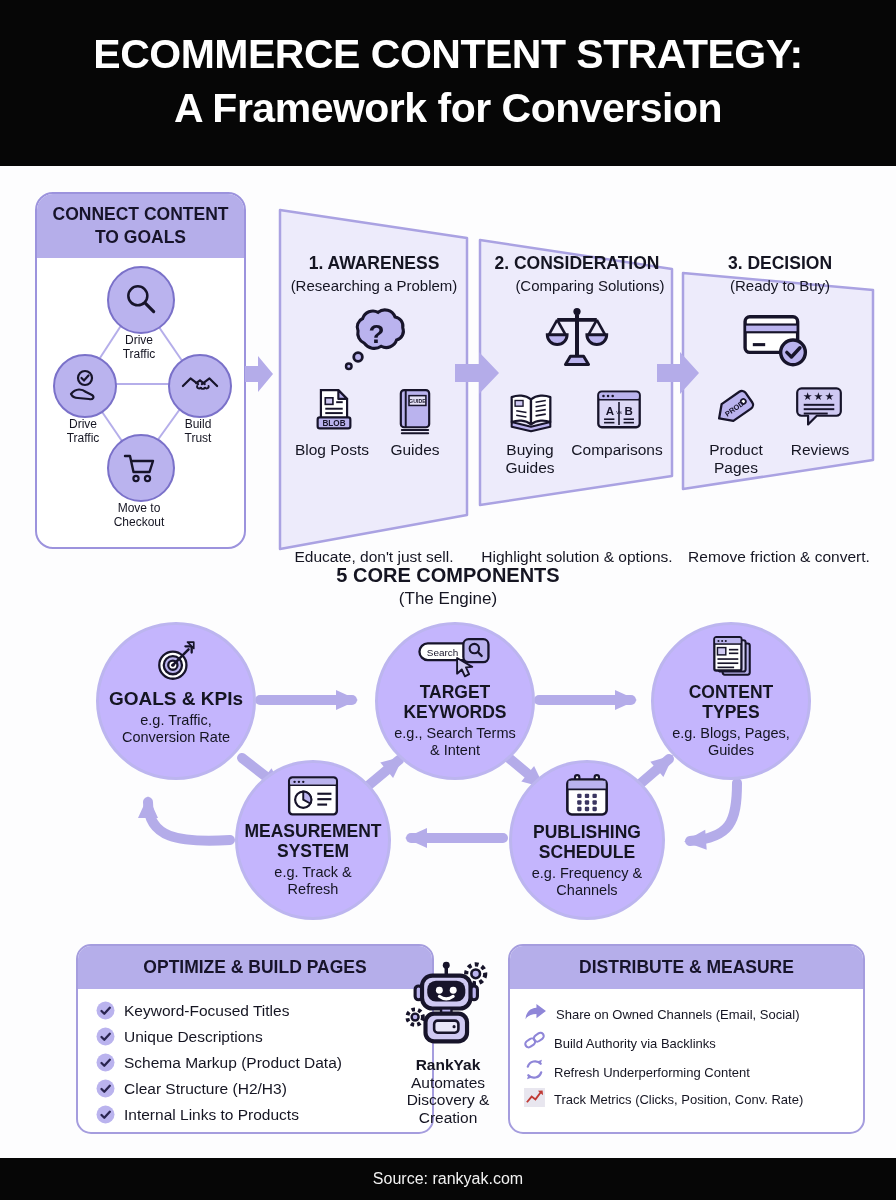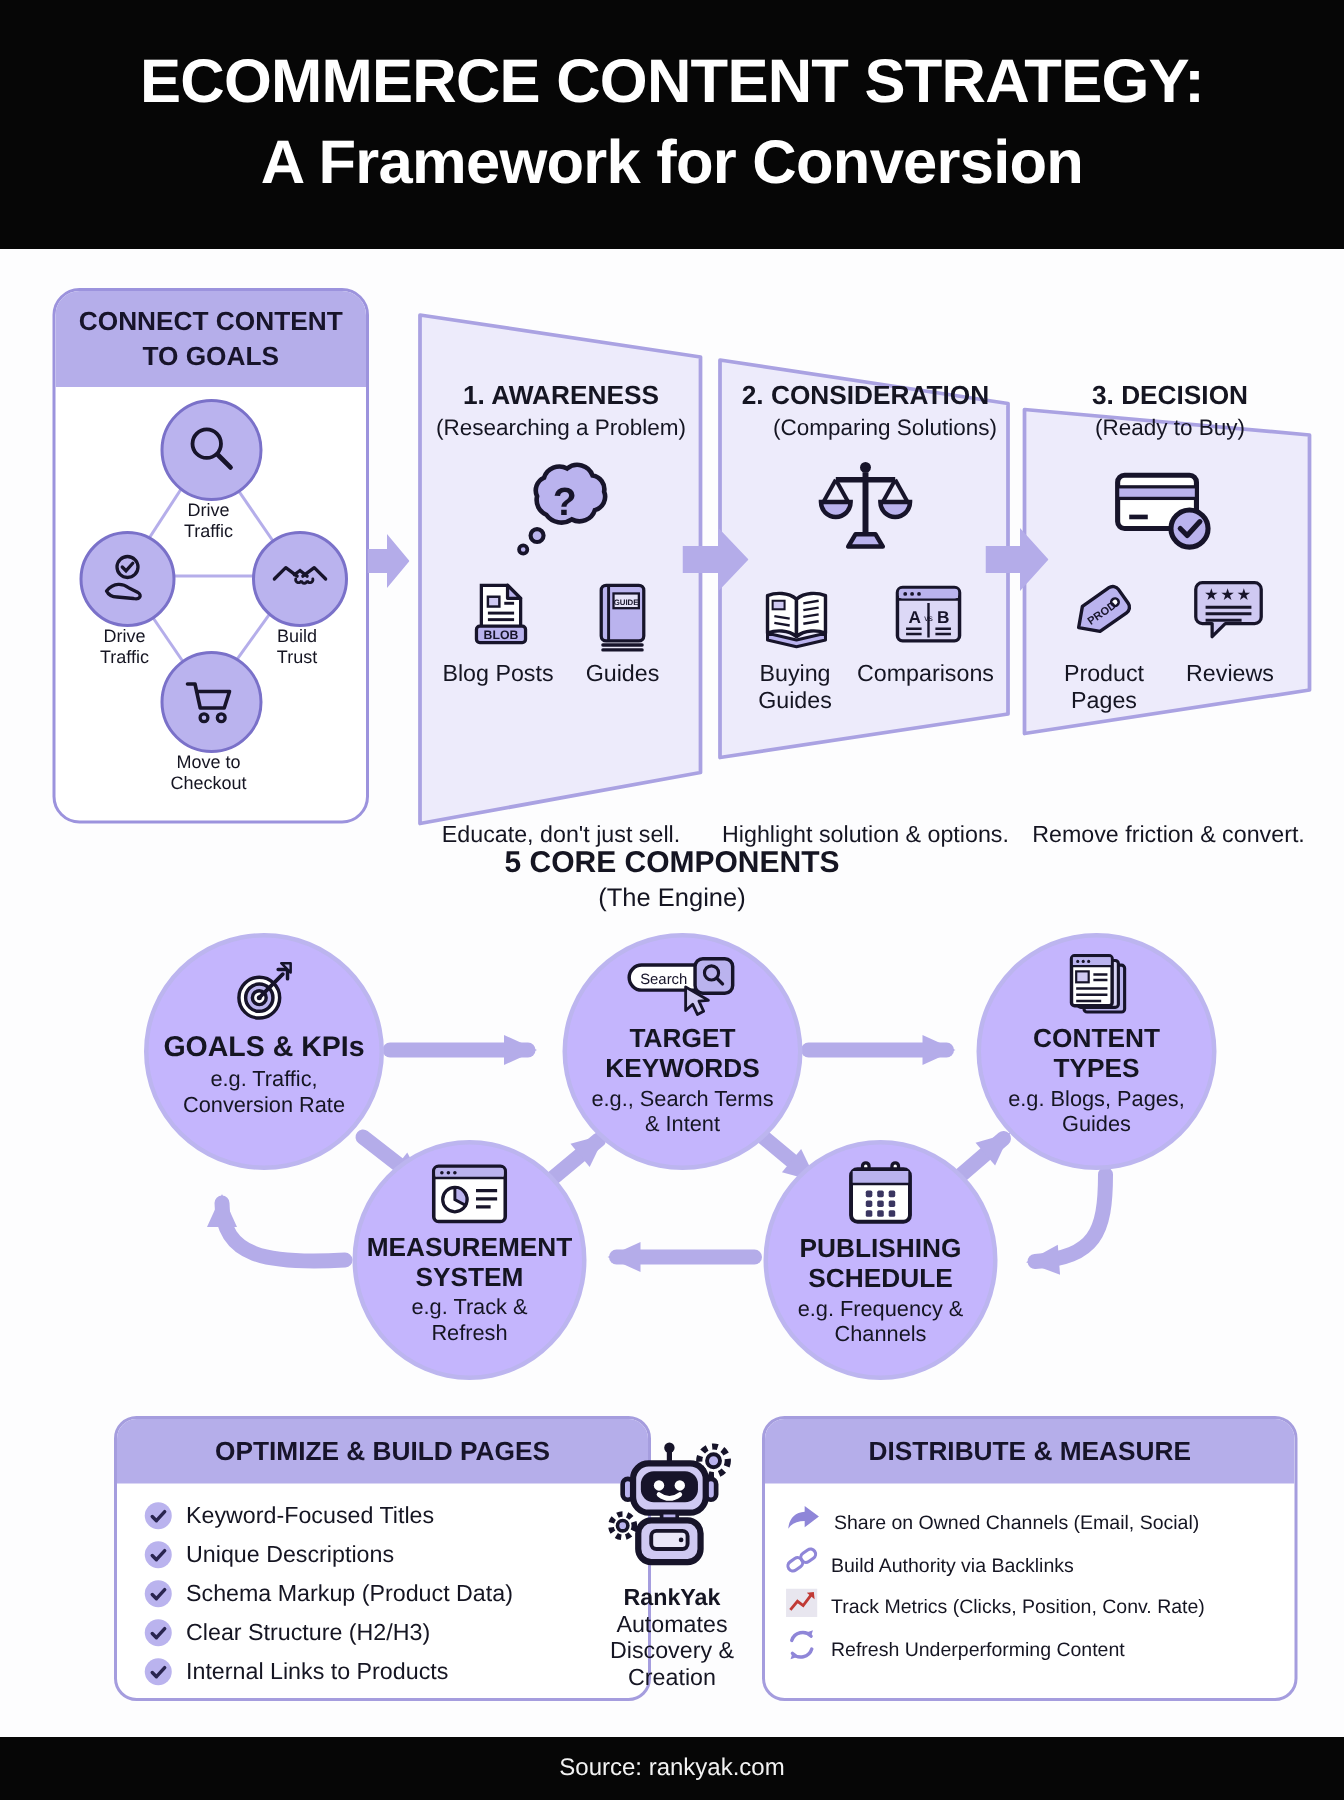--- a/index.html
+++ b/index.html
@@ -437,41 +437,41 @@
               <g fill="none" stroke="#8f86d8" stroke-width="2.2">
                 <rect x="1" y="10" width="11" height="7" rx="3.5" transform="rotate(-35 6.5 13.5)"></rect>
                 <rect x="10" y="4" width="11" height="7" rx="3.5" transform="rotate(-35 15.5 7.5)"></rect>
               </g>
             </svg>
           </span>
         <span>Build Authority via Backlinks</span>
       </li>
       <li>
         <span class="ico">
-            <svg width="21" height="19" viewBox="0 0 22 20">
-              <rect x="0" y="0" width="22" height="20" fill="#e8e6ef"></rect>
-              <polyline points="3,15 8,9 12,12 18,4" fill="none" stroke="#c03a35" stroke-width="2"></polyline>
-              <path d="M14.5,3 l5,-0.5 0.5,5 Z" fill="#c03a35"></path>
-            </svg>
-          </span>
-        <span>Track Metrics (Clicks, Position, Conv. Rate)</span>
-      </li>
-      <li>
-        <span class="ico">
             <svg width="21" height="21" viewBox="0 0 22 22">
               <g stroke="#8f86d8" stroke-width="2.4" fill="none" stroke-linecap="round">
                 <path d="M4,8 A8,8 0 0 1 17.5,5"></path>
                 <path d="M18,14 A8,8 0 0 1 4.5,17"></path>
               </g>
               <path d="M17.5,5 L18.8,0.8 L13.8,2.6 Z" fill="#8f86d8"></path>
               <path d="M4.5,17 L3.2,21.2 L8.2,19.4 Z" fill="#8f86d8"></path>
             </svg>
           </span>
         <span>Refresh Underperforming Content</span>
       </li>
+      <li>
+        <span class="ico">
+            <svg width="21" height="19" viewBox="0 0 22 20">
+              <rect x="0" y="0" width="22" height="20" fill="#e8e6ef"></rect>
+              <polyline points="3,15 8,9 12,12 18,4" fill="none" stroke="#c03a35" stroke-width="2"></polyline>
+              <path d="M14.5,3 l5,-0.5 0.5,5 Z" fill="#c03a35"></path>
+            </svg>
+          </span>
+        <span>Track Metrics (Clicks, Position, Conv. Rate)</span>
+      </li>
     </ul>
   </div>
 
   <div class="abs black-bar ctr" style="top:1158px;height:42px;">
     <span class="footer-text">Source: rankyak.com</span>
   </div>
 
 </div>
 
 </body></html>

